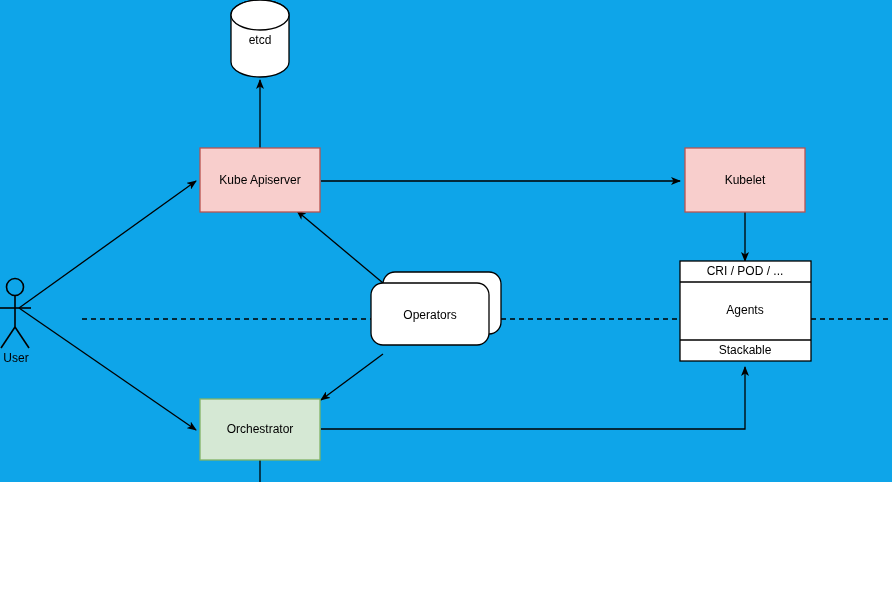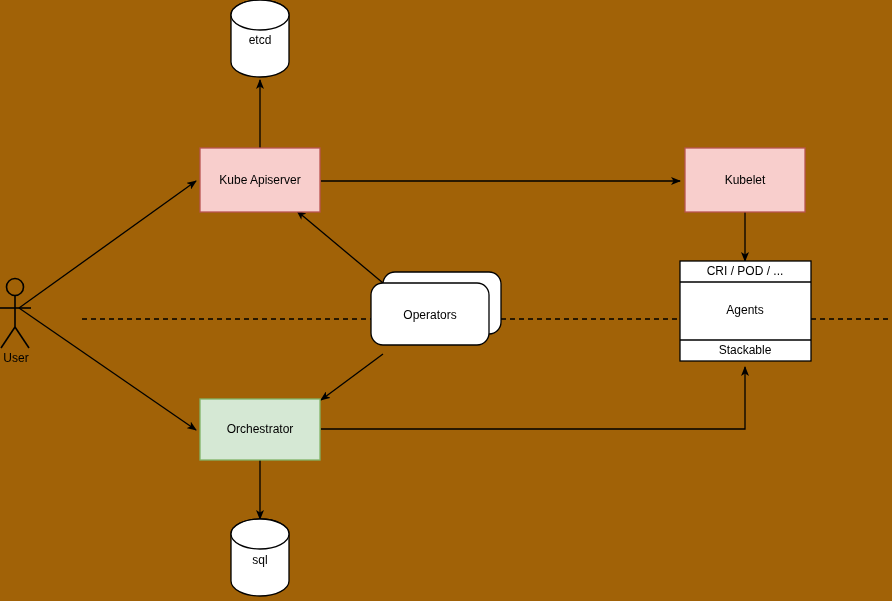--- a/index.html
+++ b/index.html
@@ -7,22 +7,22 @@
     margin: 0;
     padding: 0;
     background: #ffffff;
   }
   body {
     font-family: "Liberation Sans", sans-serif;
   }
   #canvas {
     position: relative;
     width: 892px;
-    height: 601px;
-    background: #a16207;
+    height: 482px;
+    background: #0ea5e9;
     overflow: hidden;
   }
   #diagram-svg {
     position: absolute;
     left: 0;
     top: 0;
     width: 892px;
     height: 601px;
   }
   .node-label {

